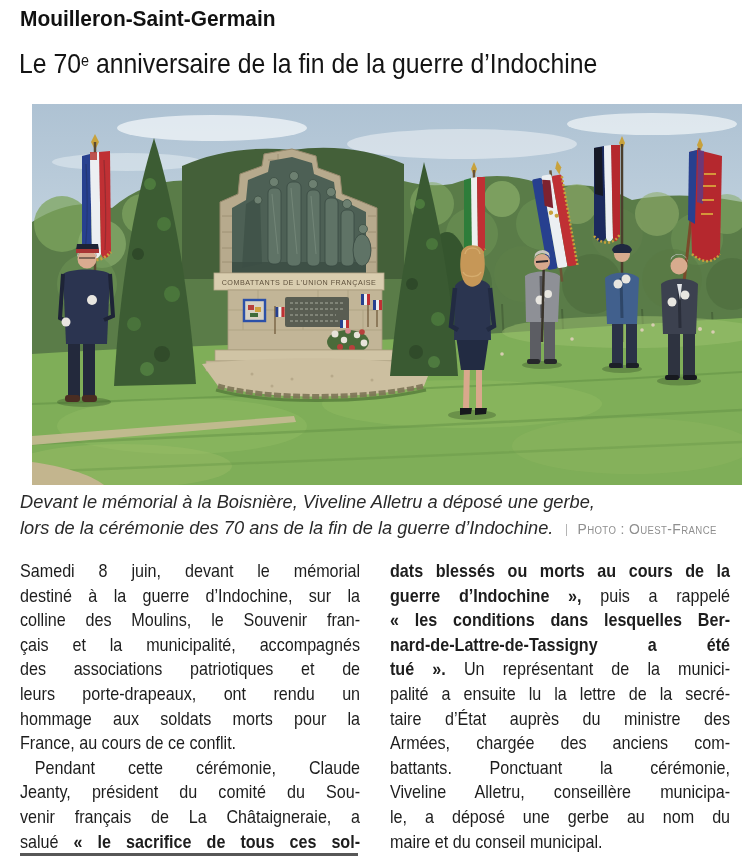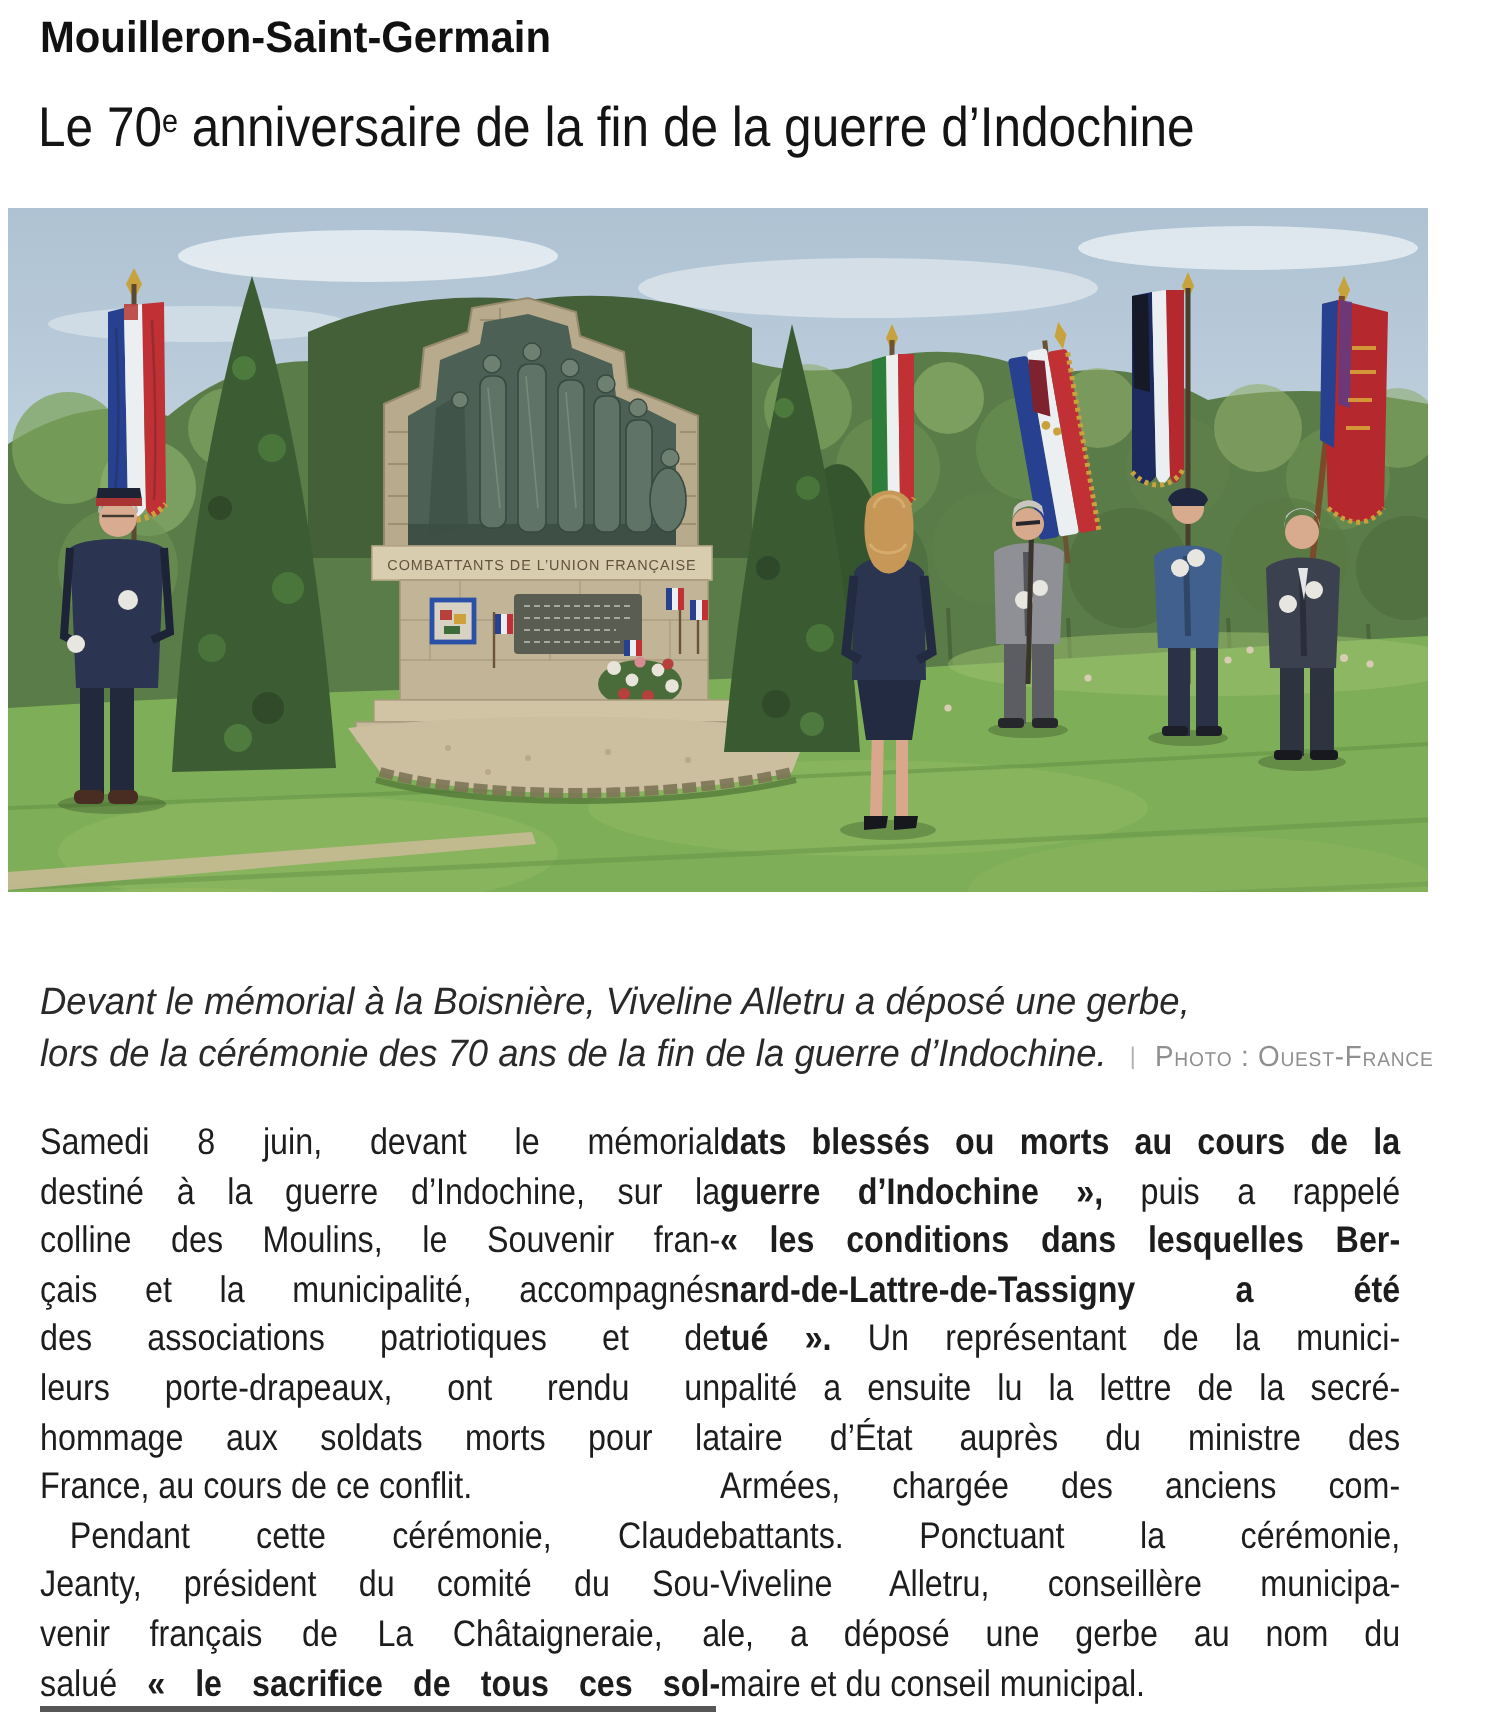--- a/index.html
+++ b/index.html
@@ -6,29 +6,29 @@
   body{width:750px;height:859px;overflow:hidden;position:relative;
        font-family:"Liberation Sans","DejaVu Sans",sans-serif;color:#1d1d1d;}
   .page{position:relative;width:750px;height:859px;text-decoration:underline;}
 
   .kicker{position:absolute;left:20px;top:6px;font-size:22px;font-weight:700;
           white-space:nowrap;transform:scaleX(0.95);transform-origin:0 0;color:#111;}
   .title{position:absolute;left:19px;top:48px;font-size:28px;font-weight:400;
          white-space:nowrap;transform:scaleX(0.885);transform-origin:0 0;color:#141414;}
   .title .sup{font-size:0.58em;position:relative;top:-0.45em;}
 
-  .photo{position:absolute;left:4px;top:104px;width:710px;height:342px;overflow:hidden;background:#cfe0ea;}
+  .photo{position:absolute;left:32px;top:104px;width:710px;height:381px;overflow:hidden;background:#cfe0ea;}
 
   .caption{position:absolute;left:20px;top:489px;width:740px;transform:scaleX(0.96);transform-origin:0 0;}
   .capline{font-style:italic;font-size:19px;line-height:25.5px;color:#2a2a2a;white-space:nowrap;}
   .credit{font-style:normal;font-variant:small-caps;font-size:14.5px;color:#8f8f8f;
           letter-spacing:0.4px;margin-left:10px;}
   .credit-bar{font-style:normal;font-size:12px;color:#b0b0b0;margin-left:12px;position:relative;top:-1px;}
 
-  .columns{position:absolute;left:20px;top:559px;width:710px;display:flex;}
+  .columns{position:absolute;left:20px;top:559px;width:710px;display:flex;gap:30px;}
   .col{width:340px;overflow:visible;}
   .jl{font-size:18.5px;line-height:24.6px;color:#1d1d1d;width:390px;
       text-align:justify;text-align-last:justify;transform:scaleX(0.872);transform-origin:0 50%;}
   .jl.last{text-align-last:left;}
   .jl.ind{text-indent:17px;}
   .jl .b{font-weight:700;}
 
   .cutline{position:absolute;left:20px;top:853px;width:338px;height:3px;background:#3a3a3a;opacity:.85;}
 </style>
 </head>

